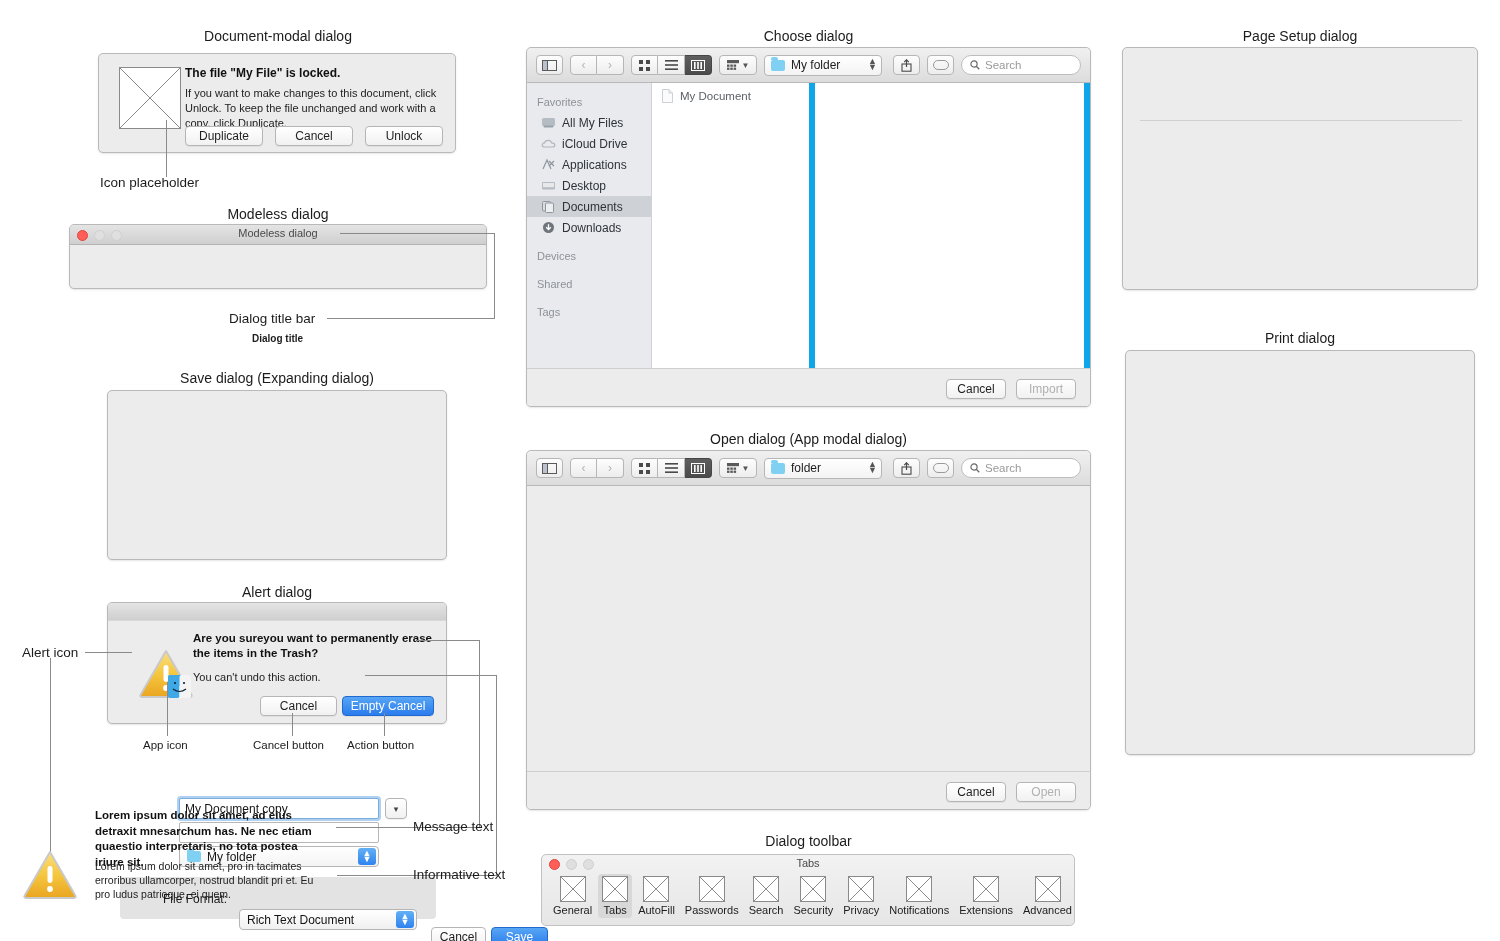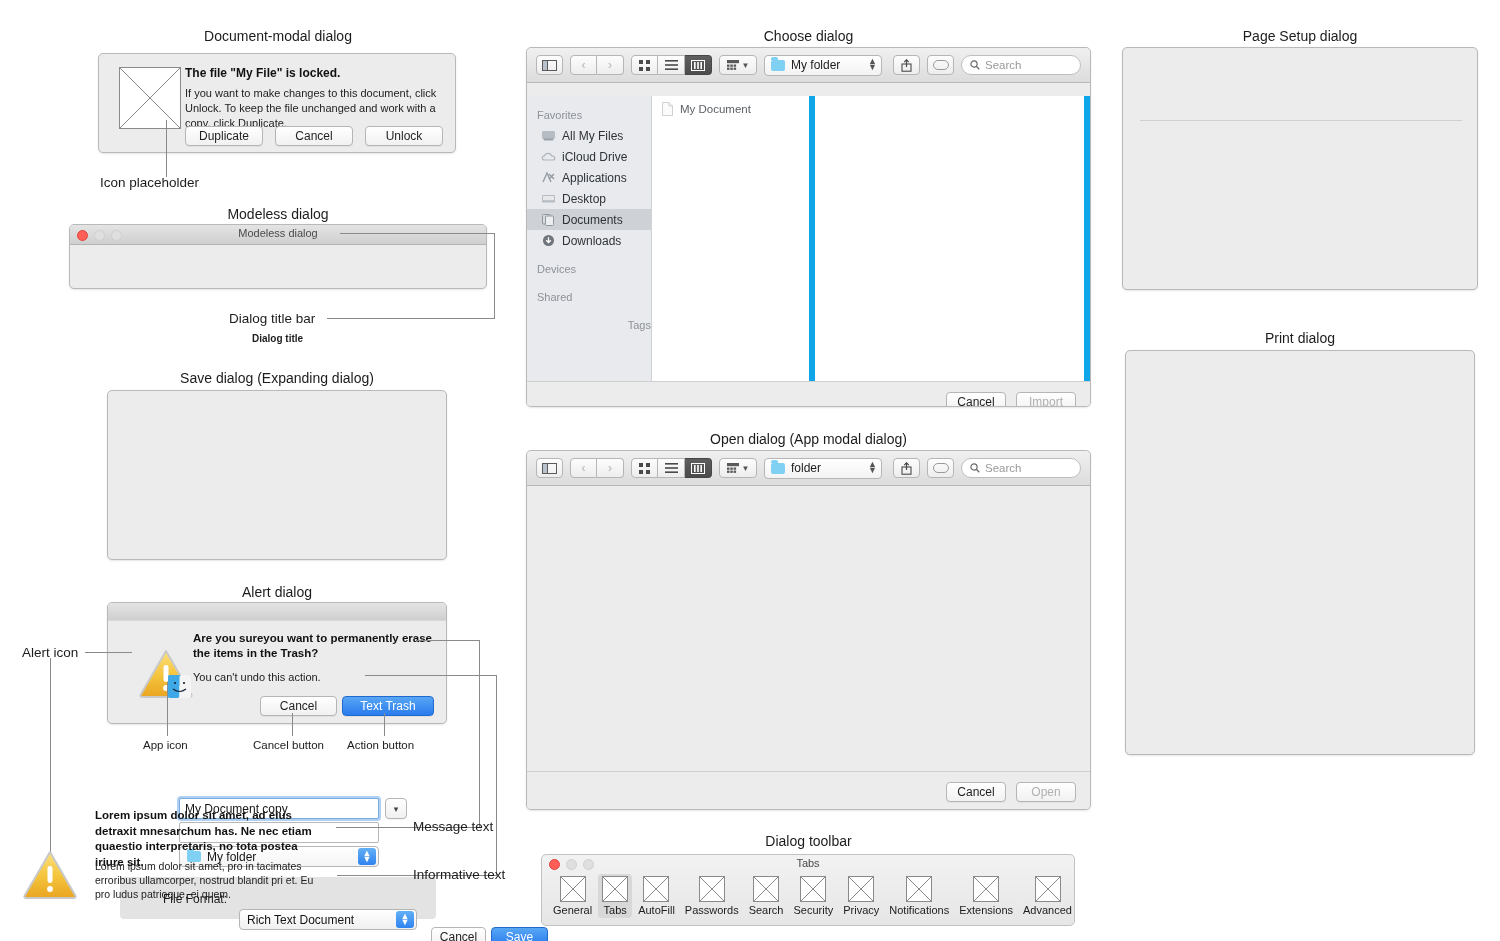--- a/index.html
+++ b/index.html
@@ -202,21 +202,21 @@
   .searchfield {
     width: 120px; height: 20px;
     background: #ffffff;
     border: 1px solid #bdbdbd;
     border-radius: 10px;
     display: flex; align-items: center; gap: 5px;
     padding: 0 8px;
     font-size: 11.5px; color: #9a9a9a;
   }
 
-  .fbody { display: flex; background: #ffffff; margin-top: 13px; }
+  .fbody { display: flex; background: #ffffff; }
   .fsidebar {
     width: 125px;
     background: #e8eaee;
     border-right: 1px solid #cfd2d6;
     padding-top: 8px;
     font-size: 11.5px;
   }
   .sb-head {
     color: #8d9298; font-size: 11px;
     padding: 5px 0 4px 10px;
@@ -369,21 +369,21 @@
         </svg>
       </div>
     </div>
 
     <div class="abs" style="left:85px; top:28px; width:240px;">
       <div style="font-size:11.5px; font-weight:bold; color:#111; line-height:1.3;">Are you sureyou want to permanently erase the items in the Trash?</div>
       <div style="font-size:11px; color:#222; margin-top:10px;">You can't undo this action.</div>
     </div>
 
     <div class="btn abs" style="left:152px; top:93px; width:77px;">Cancel</div>
-    <div class="btn primary abs" style="left:234px; top:93px; width:92px;">Text Trash</div>
+    <div class="btn primary abs" style="left:234px; top:93px; width:92px;">Empty Cancel</div>
   </div>
 
   <div class="annot abs" style="left:22px; top:645px;">Alert icon</div>
   <div class="leader h abs" style="left:85px; top:652px; width:47px;"></div>
   <div class="leader v abs" style="left:50px; top:658px; height:196px;"></div>
 
   <div class="leader v abs" style="left:167px; top:682px; height:54px;"></div>
   <div class="annot-sm abs" style="left:143px; top:739px; font-weight:normal; font-size:11.5px;">App icon</div>
 
   <div class="leader v abs" style="left:292px; top:713px; height:23px;"></div>
@@ -556,21 +556,21 @@
           <span class="sb-ico">
             <svg width="15" height="13" viewBox="0 0 15 13">
                 <circle cx="7.5" cy="6.5" r="5.5" fill="#6e757d"></circle>
                 <path d="M7.5 3.2 L7.5 8.4 M5.2 6.2 L7.5 8.6 L9.8 6.2" stroke="#fff" stroke-width="1.3" fill="none"></path>
               </svg>
           </span>
           <span>Downloads</span>
         </div>
         <div class="sb-head" style="padding-top:12px;">Devices</div>
         <div class="sb-head" style="padding-top:12px;">Shared</div>
-        <div class="sb-head" style="padding-top:12px;text-align:right;">Tags</div>
+        <div class="sb-head" style="padding-top:12px;">Tags</div>
       </div>
       <div class="fcol" style="width:163px;">
         <div style="display:flex; align-items:center; gap:7px; padding:6px 0 0 10px; font-size:11.5px; color:#5d6166;">
           <svg width="11" height="14" viewBox="0 0 11 14">
             <path d="M0.5 0.5 H7 L10.5 4 V13.5 H0.5 Z" fill="#fbfbfb" stroke="#cdd1d5"></path>
             <path d="M7 0.5 V4 H10.5" fill="#eceff1" stroke="#cdd1d5"></path>
           </svg>
           <span>My Document</span>
         </div>
       </div>

